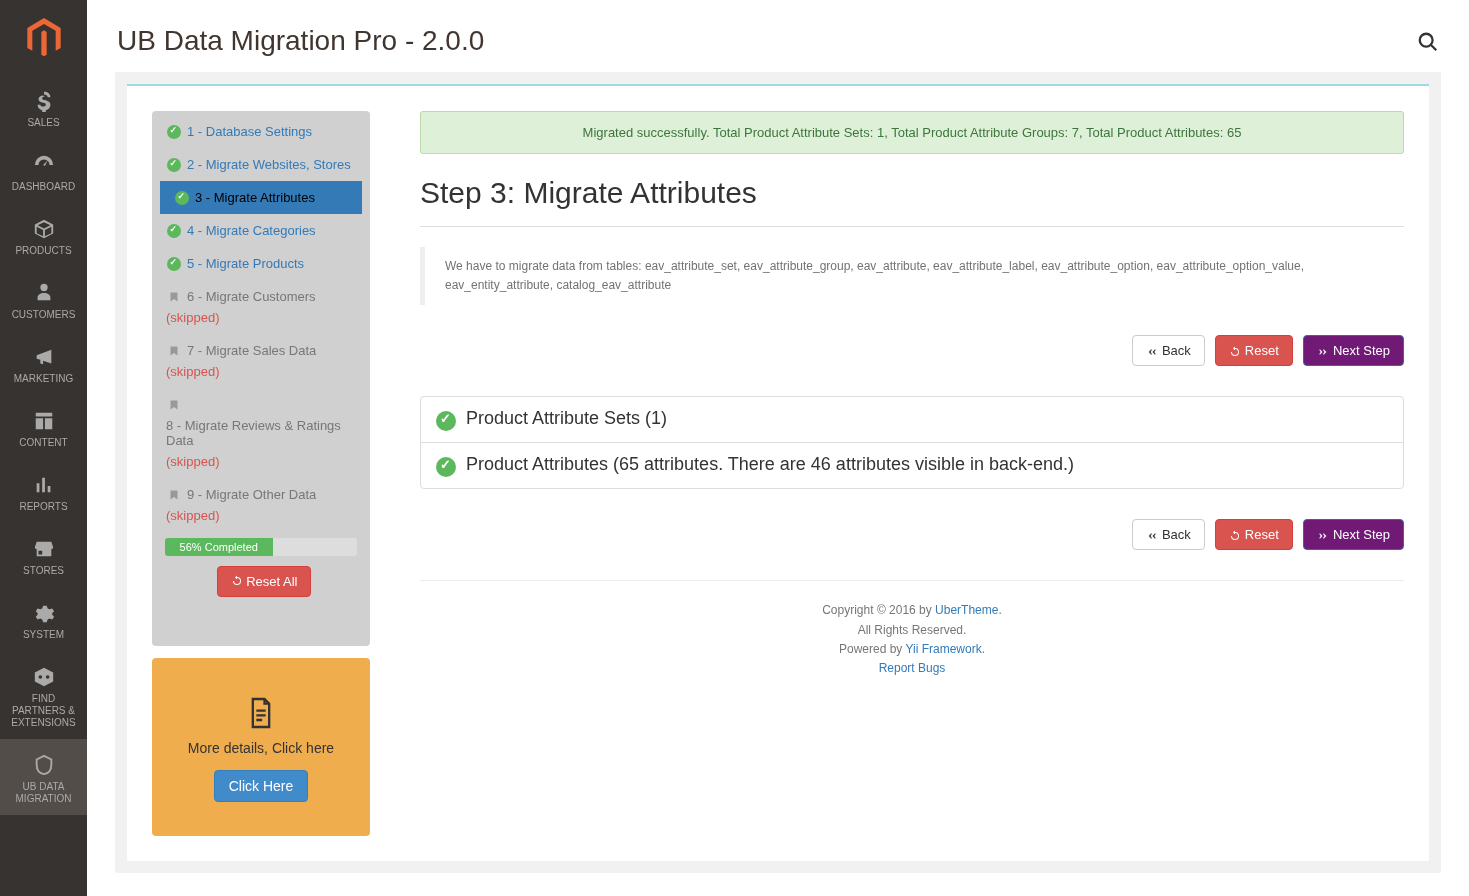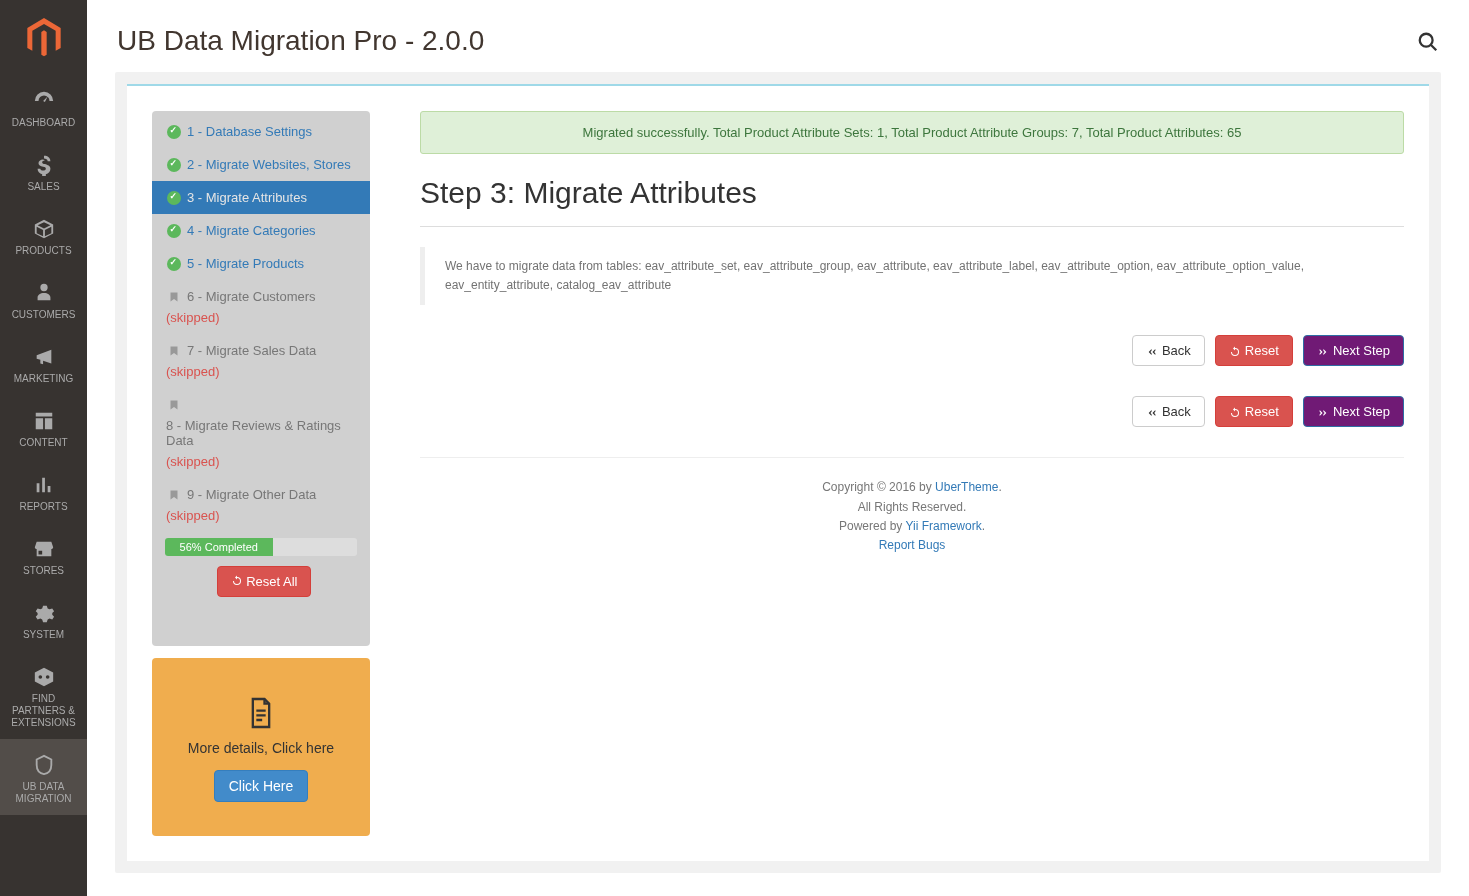--- a/index.html
+++ b/index.html
@@ -22,21 +22,21 @@
     
     .main-wrap { margin-left: 87px; padding: 0 28px; }
     .content-bg { background: #f1f1f1; padding: 12px; border-radius: 2px; }
     .content-inner { background: #fff; border-top: 2px solid #9fd9e8; padding: 25px; display: flex; gap: 50px; }
     
     
     .left-panel { width: 218px; flex-shrink: 0; }
     .steps-box { background: #d0d0d0; border-radius: 4px; padding: 4px 0; margin-bottom: 12px; }
     .step { padding: 9px 14px; font-size: 13px; color: #777; display: flex; align-items: flex-start; gap: 6px; cursor: pointer; flex-wrap: wrap; }
     .step.link { color: #337ab7; }
-    .step.active { background: #337ab7; color: #e5e5e5; border-radius: 0; margin: 0 0; }
+    .step.active { background: #337ab7; color: #000000; border-radius: 0; margin: 0 8px; }
     .step .status-icon { flex-shrink: 0; width: 15px; height: 15px; display: inline-flex; align-items: center; justify-content: center; }
     .step .skip { color: #d9534f; }
     .check-circle { display: inline-block; width: 14px; height: 14px; border-radius: 50%; background: #5cb85c; position: relative; }
     .check-circle::after { content: "✓"; color: #fff; font-size: 9px; position: absolute; left: 3px; top: 0; font-weight: bold; }
     .bookmark-ico { color: #999; font-size: 14px; }
     
     .progress-wrap { background: #ddd; border-radius: 3px; overflow: hidden; margin-bottom: 30px; height: 18px; display: flex; }
     .progress-bar { background: #5cb85c; color: #fff; font-size: 11px; text-align: center; line-height: 18px; }
     
     .reset-all-wrap { text-align: center; margin-bottom: 20px; padding-bottom: 25px; }
@@ -74,29 +74,29 @@
 <body>
 
 <div class="sidebar">
   <div class="logo">
     <svg viewBox="0 0 100 120">
         <path fill="#ec6737" d="M50 0 L100 30 L100 90 L85 98 L85 38 L50 18 L15 38 L15 98 L0 90 L0 30 Z M42 42 L42 110 L50 115 L58 110 L58 42 L50 37 Z"></path>
       </svg>
   </div>
   <div class="nav-item">
     <span class="icon"><svg width="22" height="22" viewBox="0 0 24 24" fill="currentColor">
+          <path d="M12 2v3c2 0 4 1 4 3h3c0-3-2-5-5-6V2h-4zm-1 4c-3 0-5 2-5 4s2 3 5 4c2 0 3 1 3 2s-1 2-3 2-3-1-3-2H5c0 3 2 5 5 6v2h4v-2c3-1 5-3 5-6s-3-4-6-5c-2 0-3-1-3-2s1-2 3-2z"></path>
+        </svg></span>
+    <span class="label">SALES</span>
+  </div>
+  <div class="nav-item">
+    <span class="icon"><svg width="22" height="22" viewBox="0 0 24 24" fill="currentColor">
           <path d="M12 2a10 10 0 0 0-10 10h4a6 6 0 1 1 12 0h4A10 10 0 0 0 12 2zm-1 10l5-5-3 6z"></path>
         </svg></span>
     <span class="label">DASHBOARD</span>
-  </div>
-  <div class="nav-item">
-    <span class="icon"><svg width="22" height="22" viewBox="0 0 24 24" fill="currentColor">
-          <path d="M12 2v3c2 0 4 1 4 3h3c0-3-2-5-5-6V2h-4zm-1 4c-3 0-5 2-5 4s2 3 5 4c2 0 3 1 3 2s-1 2-3 2-3-1-3-2H5c0 3 2 5 5 6v2h4v-2c3-1 5-3 5-6s-3-4-6-5c-2 0-3-1-3-2s1-2 3-2z"></path>
-        </svg></span>
-    <span class="label">SALES</span>
   </div>
   <div class="nav-item">
     <span class="icon"><svg width="22" height="22" viewBox="0 0 24 24" fill="currentColor">
           <path d="M12 2L2 7v10l10 5 10-5V7L12 2zm0 2.5L19 8l-7 3.5L5 8l7-3.5zM4 9.5l7 3.5v7l-7-3.5v-7zm16 0v7l-7 3.5v-7l7-3.5z"></path>
         </svg></span>
     <span class="label">PRODUCTS</span>
   </div>
   <div class="nav-item">
     <span class="icon"><svg width="22" height="22" viewBox="0 0 24 24" fill="currentColor">
           <path d="M12 2a4 4 0 1 0 0 8 4 4 0 0 0 0-8zm0 10c-4 0-7 2-7 5v3h14v-3c0-3-3-5-7-5z"></path>
@@ -267,20 +267,30 @@
                 <path d="M11 5l-7 7 7 7v-4l-3-3 3-3V5zm9 0l-7 7 7 7v-4l-3-3 3-3V5z"></path>
               </svg> <span>Back</span></button>
           <button class="btn btn-danger"><svg width="12" height="12" viewBox="0 0 24 24" fill="currentColor">
                 <path d="M12 4V1L8 5l4 4V6a6 6 0 1 1-6 6H4a8 8 0 1 0 8-8z"></path>
               </svg> <span>Reset</span></button>
           <button class="btn btn-primary"><svg width="12" height="10" viewBox="0 0 24 24" fill="currentColor">
                 <path d="M4 5l7 7-7 7v-4l3-3-3-3V5zm9 0l7 7-7 7v-4l3-3-3-3V5z"></path>
               </svg> <span>Next Step</span></button>
         </div>
 
+        <div class="panel-box">
+          <div class="panel-head">
+            <span class="big-check"></span>
+            <span>Product Attribute Sets (1)</span>
+          </div>
+          <div class="panel-head">
+            <span class="big-check"></span>
+            <span>Product Attributes (65 attributes. There are 46 attributes visible in back-end.)</span>
+          </div>
+        </div>
 
         <div class="btn-row">
           <button class="btn btn-default"><svg width="12" height="10" viewBox="0 0 24 24" fill="currentColor">
                 <path d="M11 5l-7 7 7 7v-4l-3-3 3-3V5zm9 0l-7 7 7 7v-4l-3-3 3-3V5z"></path>
               </svg> <span>Back</span></button>
           <button class="btn btn-danger"><svg width="12" height="12" viewBox="0 0 24 24" fill="currentColor">
                 <path d="M12 4V1L8 5l4 4V6a6 6 0 1 1-6 6H4a8 8 0 1 0 8-8z"></path>
               </svg> <span>Reset</span></button>
           <button class="btn btn-primary"><svg width="12" height="10" viewBox="0 0 24 24" fill="currentColor">
                 <path d="M4 5l7 7-7 7v-4l3-3-3-3V5zm9 0l7 7-7 7v-4l3-3-3-3V5z"></path>

